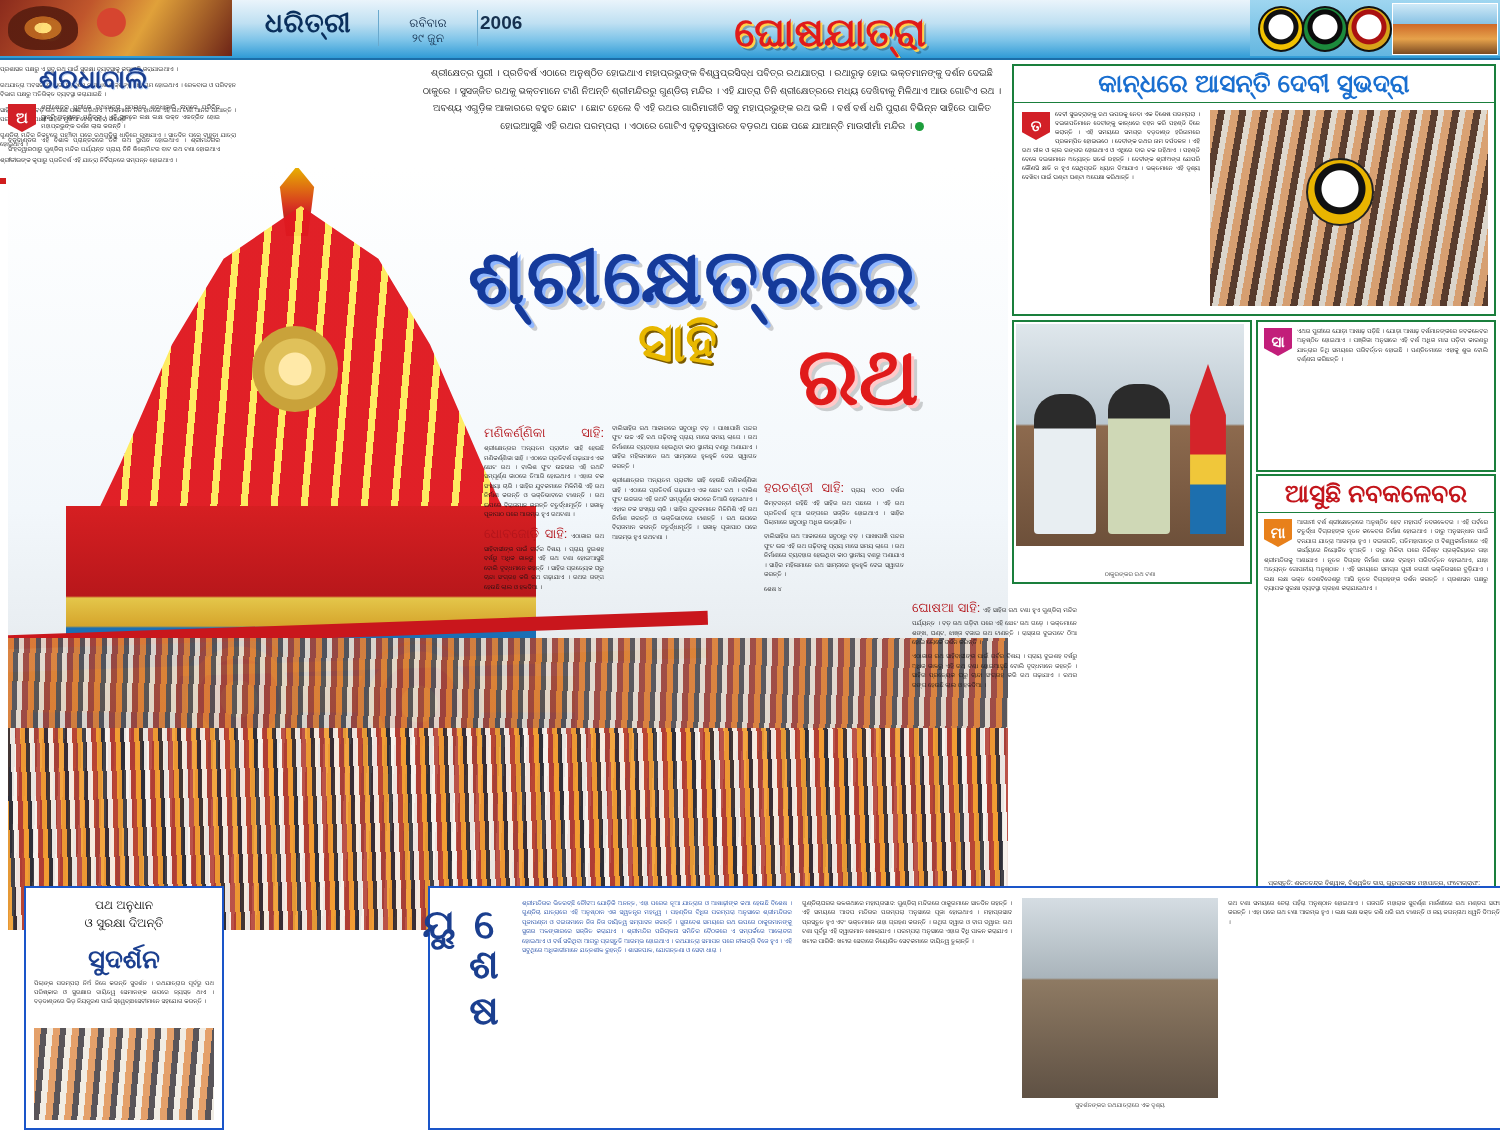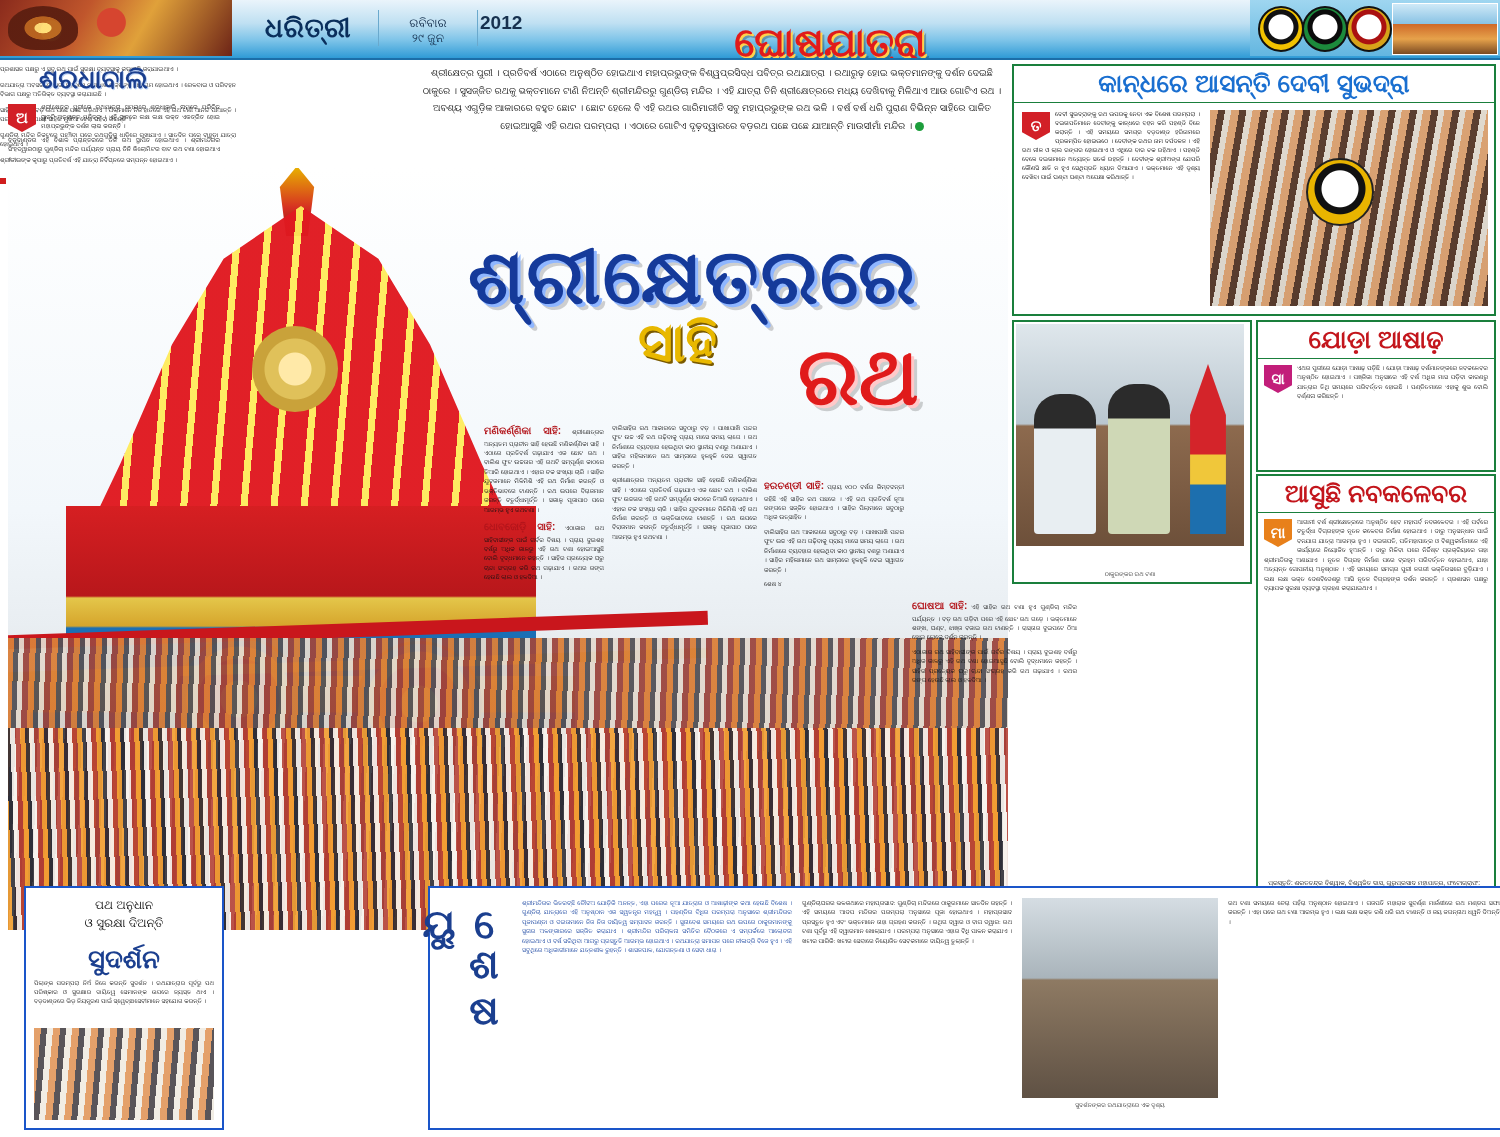--- a/index.html
+++ b/index.html
@@ -22,27 +22,27 @@
     background:linear-gradient(180deg,#9fd6f0 0%,#63b6e0 100%);}
   .jagannath{position:absolute;top:6px;width:42px;height:42px;border-radius:50%;
     background:#fff;border:2px solid #111;}
   .jn1{left:1258px;background:radial-gradient(circle at 50% 45%,#fff 0 12px,#111 13px 17px,#f2c200 18px 21px);}
   .jn2{left:1302px;background:radial-gradient(circle at 50% 45%,#fff 0 12px,#0b0b0b 13px 17px,#1c8a3c 18px 21px);}
   .jn3{left:1346px;background:radial-gradient(circle at 50% 45%,#fff 0 12px,#a11 13px 17px,#d7a21a 18px 21px);}
   .mast-right-photo{position:absolute;left:1392px;top:3px;width:104px;height:50px;
     background:linear-gradient(180deg,#cfe9f7 0%,#88c2e4 40%,#cf6b2a 41%,#e6a24b 70%,#7b4a22 100%);
     border:1px solid #fff;}
   .mast-title-box{position:absolute;left:248px;top:8px;width:120px;height:40px;
-    display:flex;align-items:center;justify-content:center;}
+    display:flex;align-items:flex-start;justify-content:center;}
   .mast-title{font-size:27px;font-weight:bold;color:#0a2f5c;letter-spacing:.5px;}
   .mast-date{position:absolute;left:378px;top:10px;width:98px;height:36px;
     display:flex;flex-direction:column;align-items:center;justify-content:flex-end;
     font-size:12px;color:#16314f;line-height:1.25;border-right:1px solid #6aa9cd;border-left:1px solid #6aa9cd;}
   .mast-year{position:absolute;left:480px;top:12px;font-size:19px;color:#16314f;font-weight:bold;}
-  .mast-main{position:absolute;left:620px;top:16px;width:420px;height:54px;
+  .mast-main{position:absolute;left:620px;top:6px;width:420px;height:54px;
     display:flex;align-items:center;justify-content:center;
     font-size:40px;font-weight:bold;color:#e01b1b;
     text-shadow:2px 2px 0 #ffd24d, 4px 4px 0 rgba(0,0,0,.25);}
 
   
   .body-area{position:absolute;left:0;top:58px;width:1500px;height:1079px;}
 
   
   .col-left{position:absolute;left:8px;top:6px;width:212px;height:810px;}
   .head-ribbon{position:relative;height:34px;margin-bottom:4px;}
@@ -70,21 +70,21 @@
   .bt1{position:absolute;left:0;top:0;font-size:76px;font-weight:bold;color:#153a9a;
     text-shadow:3px 3px 0 #8fb6ff,6px 6px 0 rgba(0,0,0,.18);letter-spacing:2px;}
   .bt2{position:absolute;left:170px;top:78px;font-size:54px;font-weight:bold;color:#e8b800;
     text-shadow:2px 2px 0 #7a5a00;}
   .bt3{position:absolute;left:330px;top:98px;font-size:80px;font-weight:bold;color:#e01b1b;
     text-shadow:3px 3px 0 #ffc9c9,6px 6px 0 rgba(0,0,0,.18);text-align:right;}
 
   
   .ccol{position:absolute;font-size:6.1px;line-height:1.55;color:#111;text-align:justify;}
   .ccol p{margin:0 0 5px 0;}
-  .lede{font-weight:bold;color:#b3151b;font-size:10px;}
+  .lede{font-weight:normal;color:#b3151b;font-size:13px;}
   .ccol1{left:484px;top:365px;width:120px;height:330px;}
   .ccol2{left:612px;top:365px;width:145px;height:330px;}
   .ccol3{left:764px;top:420px;width:140px;height:290px;}
   .ccol4{left:912px;top:540px;width:165px;height:175px;}
 
   
   .main-photo{position:absolute;left:8px;top:110px;width:1000px;height:762px;overflow:hidden;}
   .sky{position:absolute;inset:0;background:linear-gradient(180deg,#ffffff 0%,#f2f7fb 45%,#e9eef2 60%,#cbbfae 100%);}
   .chariot{position:absolute;left:18px;top:38px;width:560px;height:560px;}
   .canopy{position:absolute;left:60px;top:0;width:430px;height:330px;
@@ -180,21 +180,21 @@
     <div class="mast-left-img"></div>
 
     <div class="mast-title-box">
       <span class="mast-title">ଧରିତ୍ରୀ</span>
     </div>
 
     <div class="mast-date">
       <span>ରବିବାର</span>
       <span>୨୯ ଜୁନ</span>
     </div>
-    <div class="mast-year">2012</div>
+    <div class="mast-year">2006</div>
 
     <div class="mast-main">ଘୋଷଯାତ୍ରା</div>
 
     <div class="mast-right-img"></div>
     <div class="jagannath jn1"></div>
     <div class="jagannath jn2"></div>
     <div class="jagannath jn3"></div>
     <div class="mast-right-photo"></div>
   </div>
 
@@ -321,21 +321,20 @@
         <p>ଗୁଣ୍ଡିଚା ମନ୍ଦିର ନିକଟରେ ପହଞ୍ଚିବା ପରେ ରଥଗୁଡ଼ିକୁ ଧାଡ଼ିରେ ରଖାଯାଏ । ସାତଦିନ ପରେ ବାହୁଡ଼ା ଯାତ୍ରା ହୋଇଥାଏ ।</p>
         <p>ଶ୍ରୀଜୀଉଙ୍କ କୃପାରୁ ପ୍ରତିବର୍ଷ ଏହି ଯାତ୍ରା ନିର୍ବିଘ୍ନରେ ସମ୍ପନ୍ନ ହୋଇଥାଏ ।</p>
       </div>
       <div>
         <span class="tiny-sq" style="background:#d01d1d"></span>
         <span class="tiny-sq" style="background:#1b55bf"></span>
       </div>
     </div>
 
     <div class="rbox box-jodaa">
-      <div class="rhead red">ଯୋଡ଼ା ଆଷାଢ଼</div>
       <div class="rbox-body">
         <span class="dropcap magenta">ସା</span>
         <span>ଏଥର ପୁରୀରେ ଯୋଡ଼ା ଆଷାଢ଼ ପଡ଼ିଛି । ଯୋଡ଼ା ଆଷାଢ଼ ବର୍ଷମାନଙ୍କରେ ନବକଳେବର ଅନୁଷ୍ଠିତ ହୋଇଥାଏ । ପଞ୍ଜିକା ଅନୁସାରେ ଏହି ବର୍ଷ ଅଧିକ ମାସ ପଡ଼ିବା କାରଣରୁ ଯାତ୍ରାର ତିଥି ସମୟରେ ପରିବର୍ତ୍ତନ ହୋଇଛି । ପଣ୍ଡିତମାନେ ଏହାକୁ ଶୁଭ ବୋଲି ବର୍ଣ୍ଣନା କରିଛନ୍ତି ।</span>
       </div>
     </div>
 
     <div class="rbox box-naba">
       <div class="rhead red">ଆସୁଛି ନବକଳେବର</div>
       <div class="rbox-body">
         <span class="dropcap orange">ମା</span>

